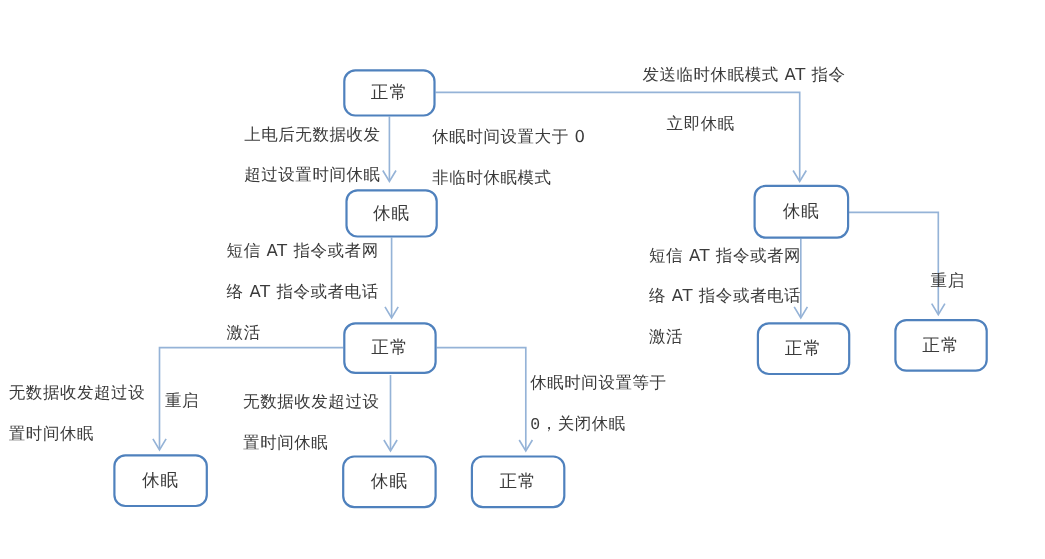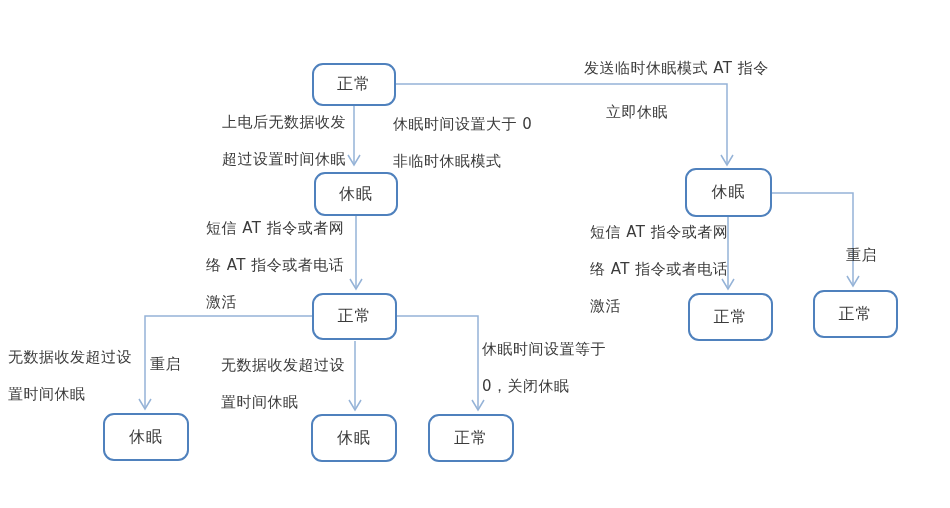--- a/index.html
+++ b/index.html
@@ -75,21 +75,21 @@
 激活</div>
 
   <div class="edge-label" style="left:8px;top:339px;">无数据收发超过设
 置时间休眠</div>
 
   <div class="edge-label" style="left:150px;top:346px;">重启</div>
 
   <div class="edge-label" style="left:221px;top:347px;">无数据收发超过设
 置时间休眠</div>
 
-  <div class="edge-label" style="left:482px;top:331px;">休眠时间设置等于
+  <div class="edge-label" style="left:482px;top:331px;font-family:Liberation Mono, monospace;">休眠时间设置等于
 0，关闭休眠</div>
 
   <div class="edge-label" style="left:590px;top:214px;">短信 AT 指令或者网
 络 AT 指令或者电话
 激活</div>
 
   <div class="edge-label" style="left:846px;top:237px;">重启</div>
 
 </div>
 

